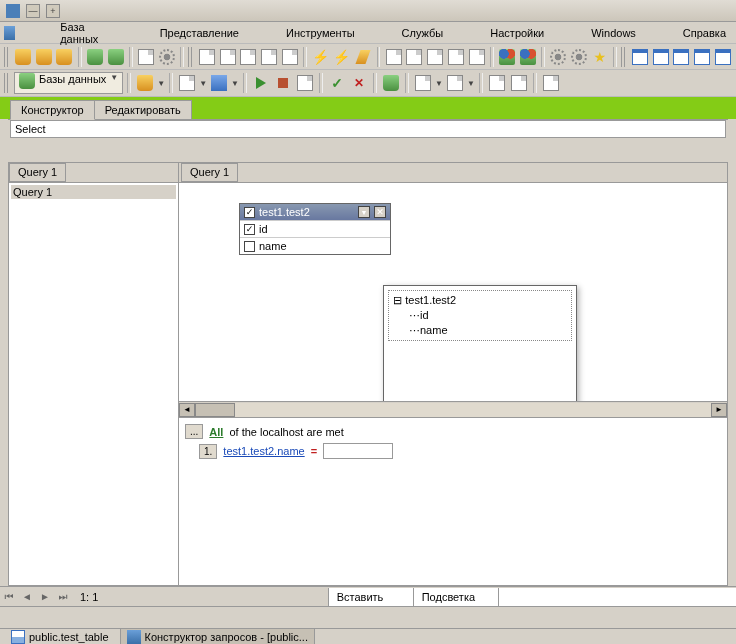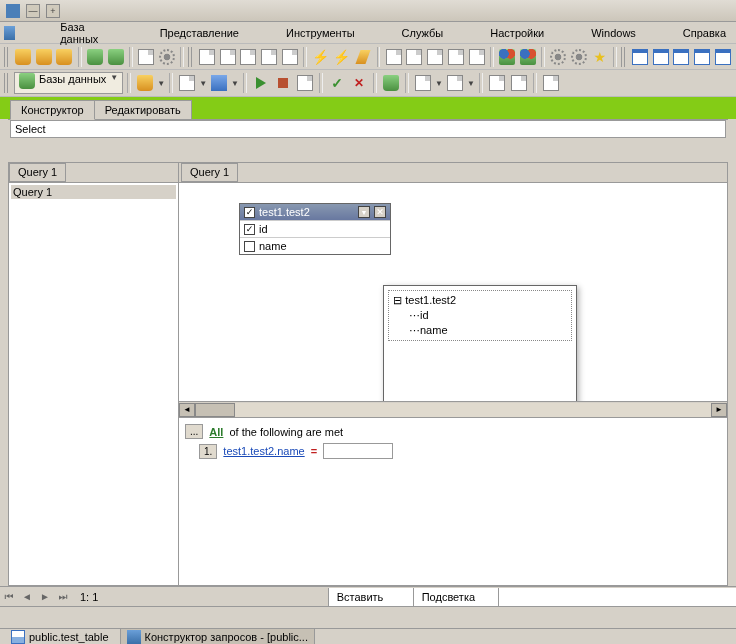--- a/index.html
+++ b/index.html
@@ -330,21 +330,21 @@
       <div class="scroll-btn">◄</div>
       <div class="scroll-track">
           <div class="scroll-thumb"></div>
         </div>
       <div class="scroll-btn">►</div>
     </div>
     <div class="criteria-area">
       <div class="crit-row">
         <span class="crit-btn">...</span>
         <span class="crit-all">All</span>
-        <span>of the following are met</span>
+        <span>of the localhost are met</span>
       </div>
       <div class="crit-row" style="padding-left:14px;">
         <span class="crit-btn">1.</span>
         <span class="crit-link">test1.test2.name</span>
         <span class="crit-eq">=</span>
         <input class="crit-input" style="">
       </div>
       <div style="height:120px"></div>
     </div>
   </div>

